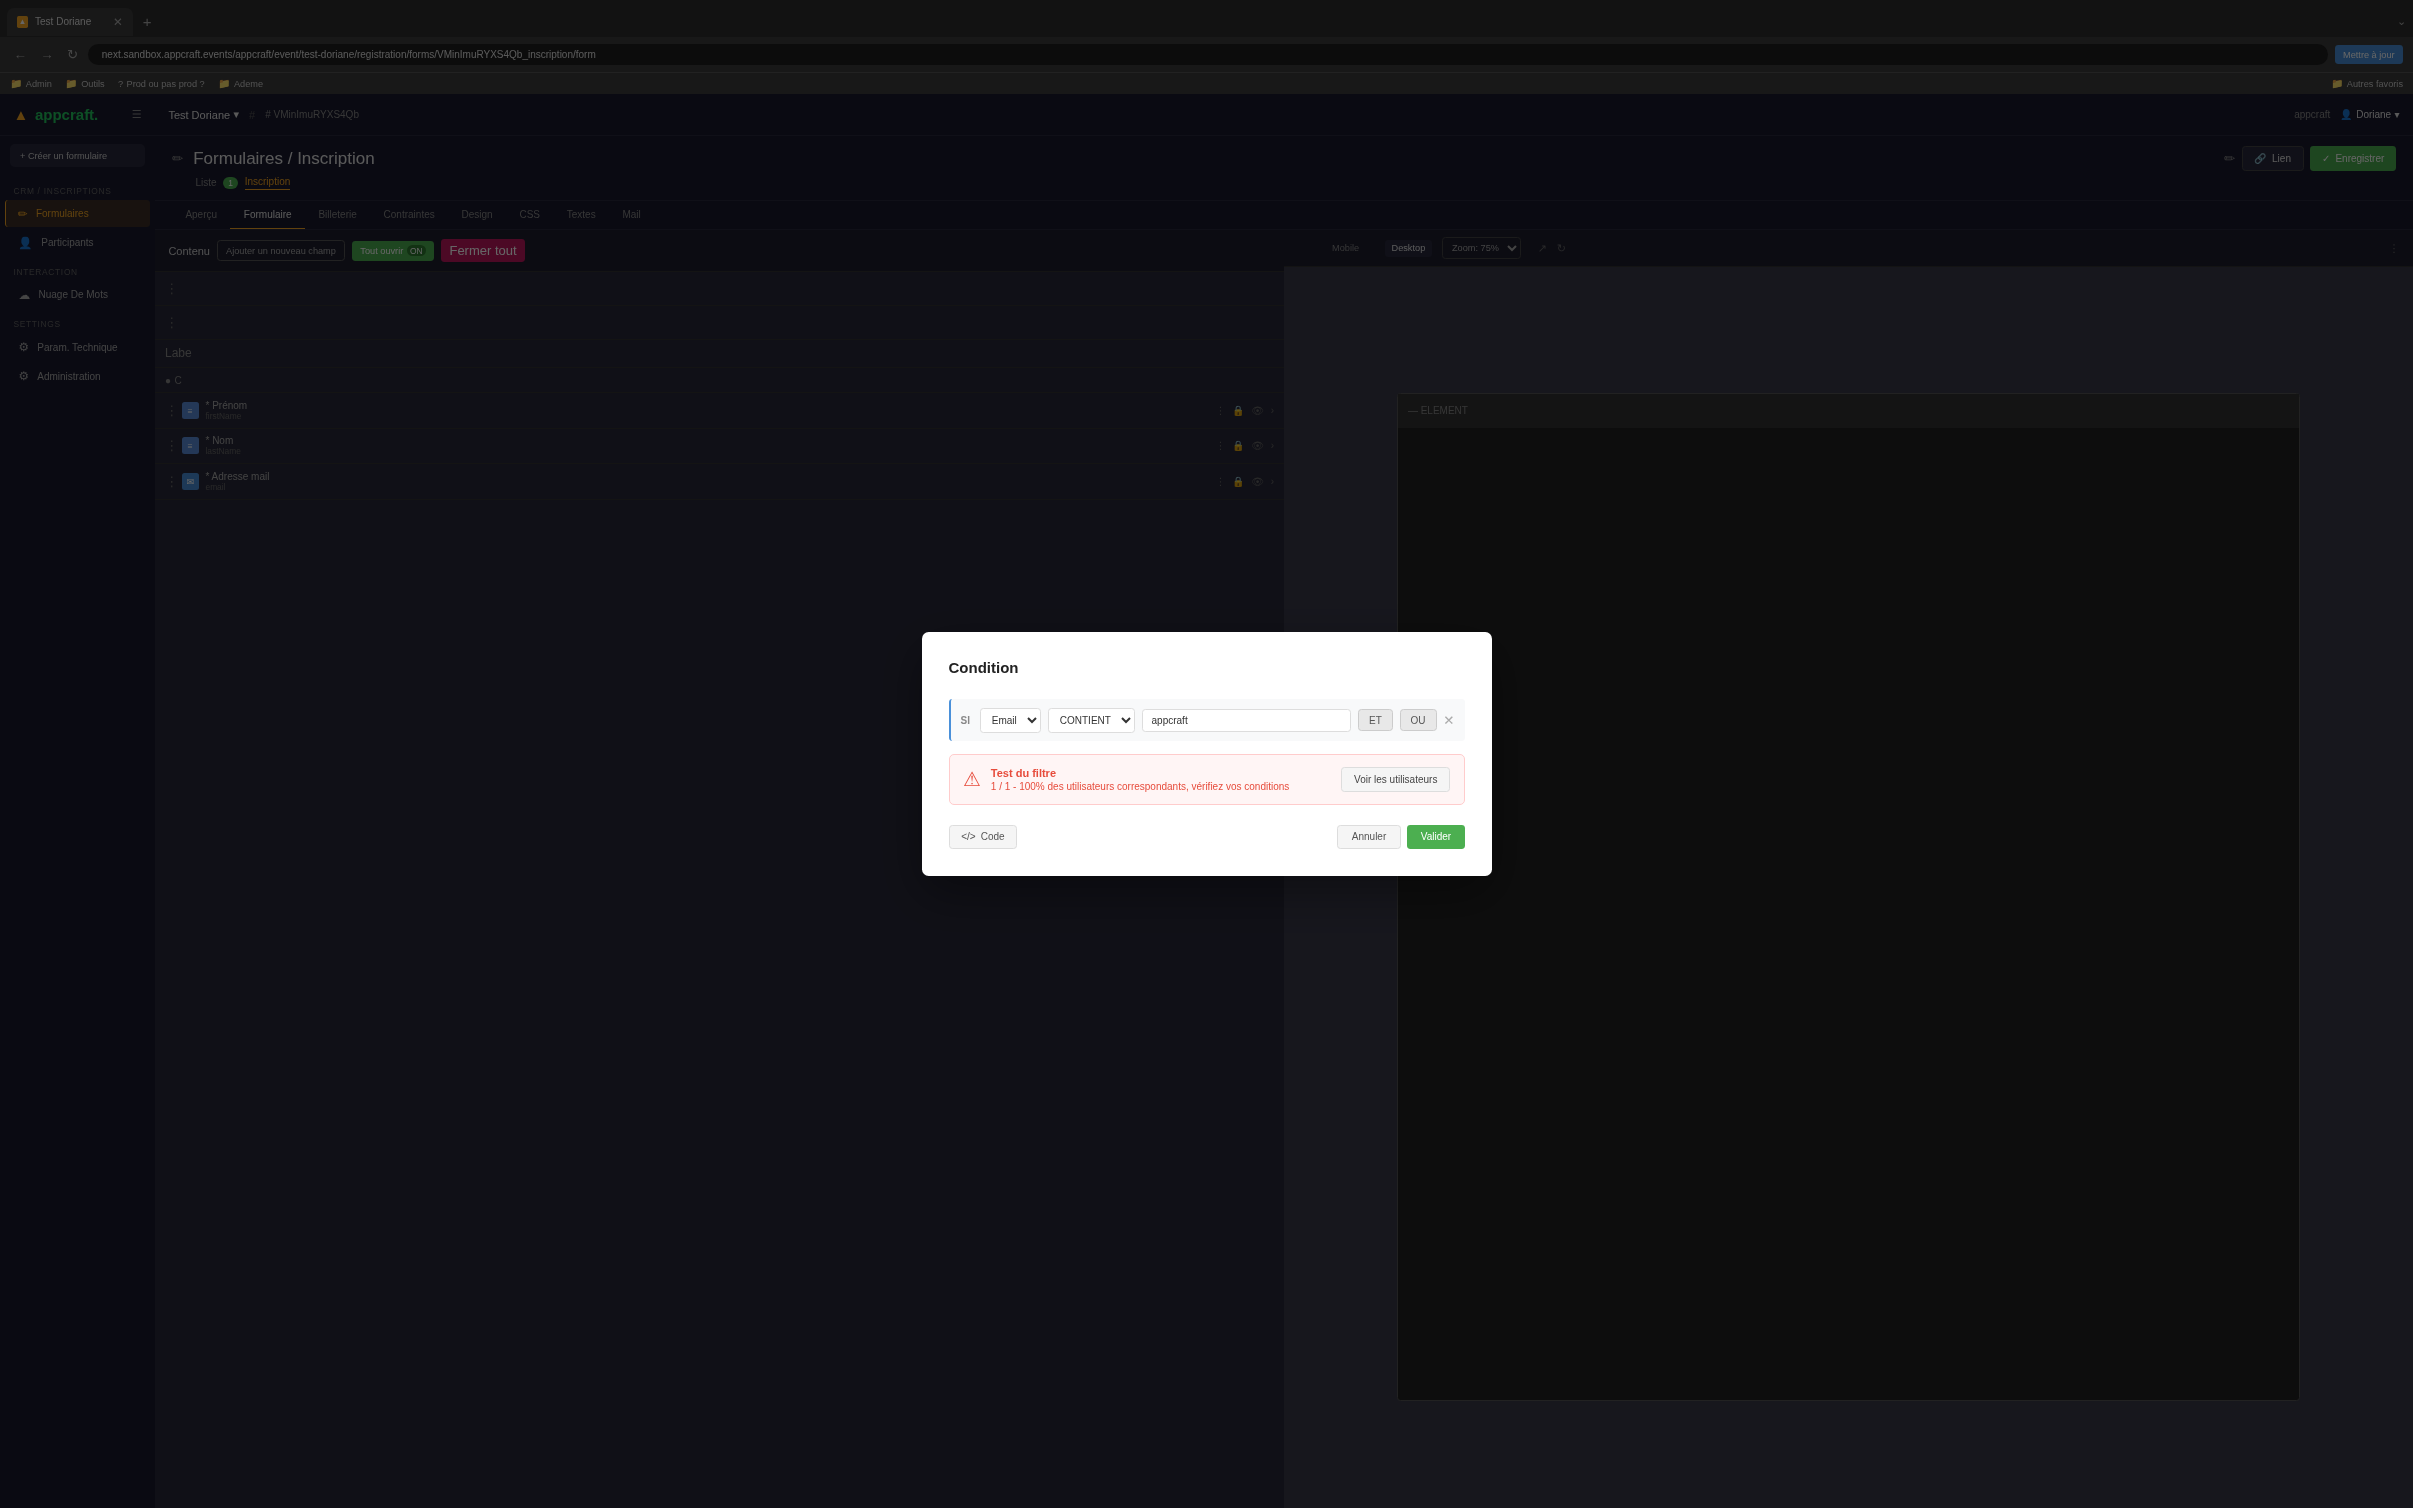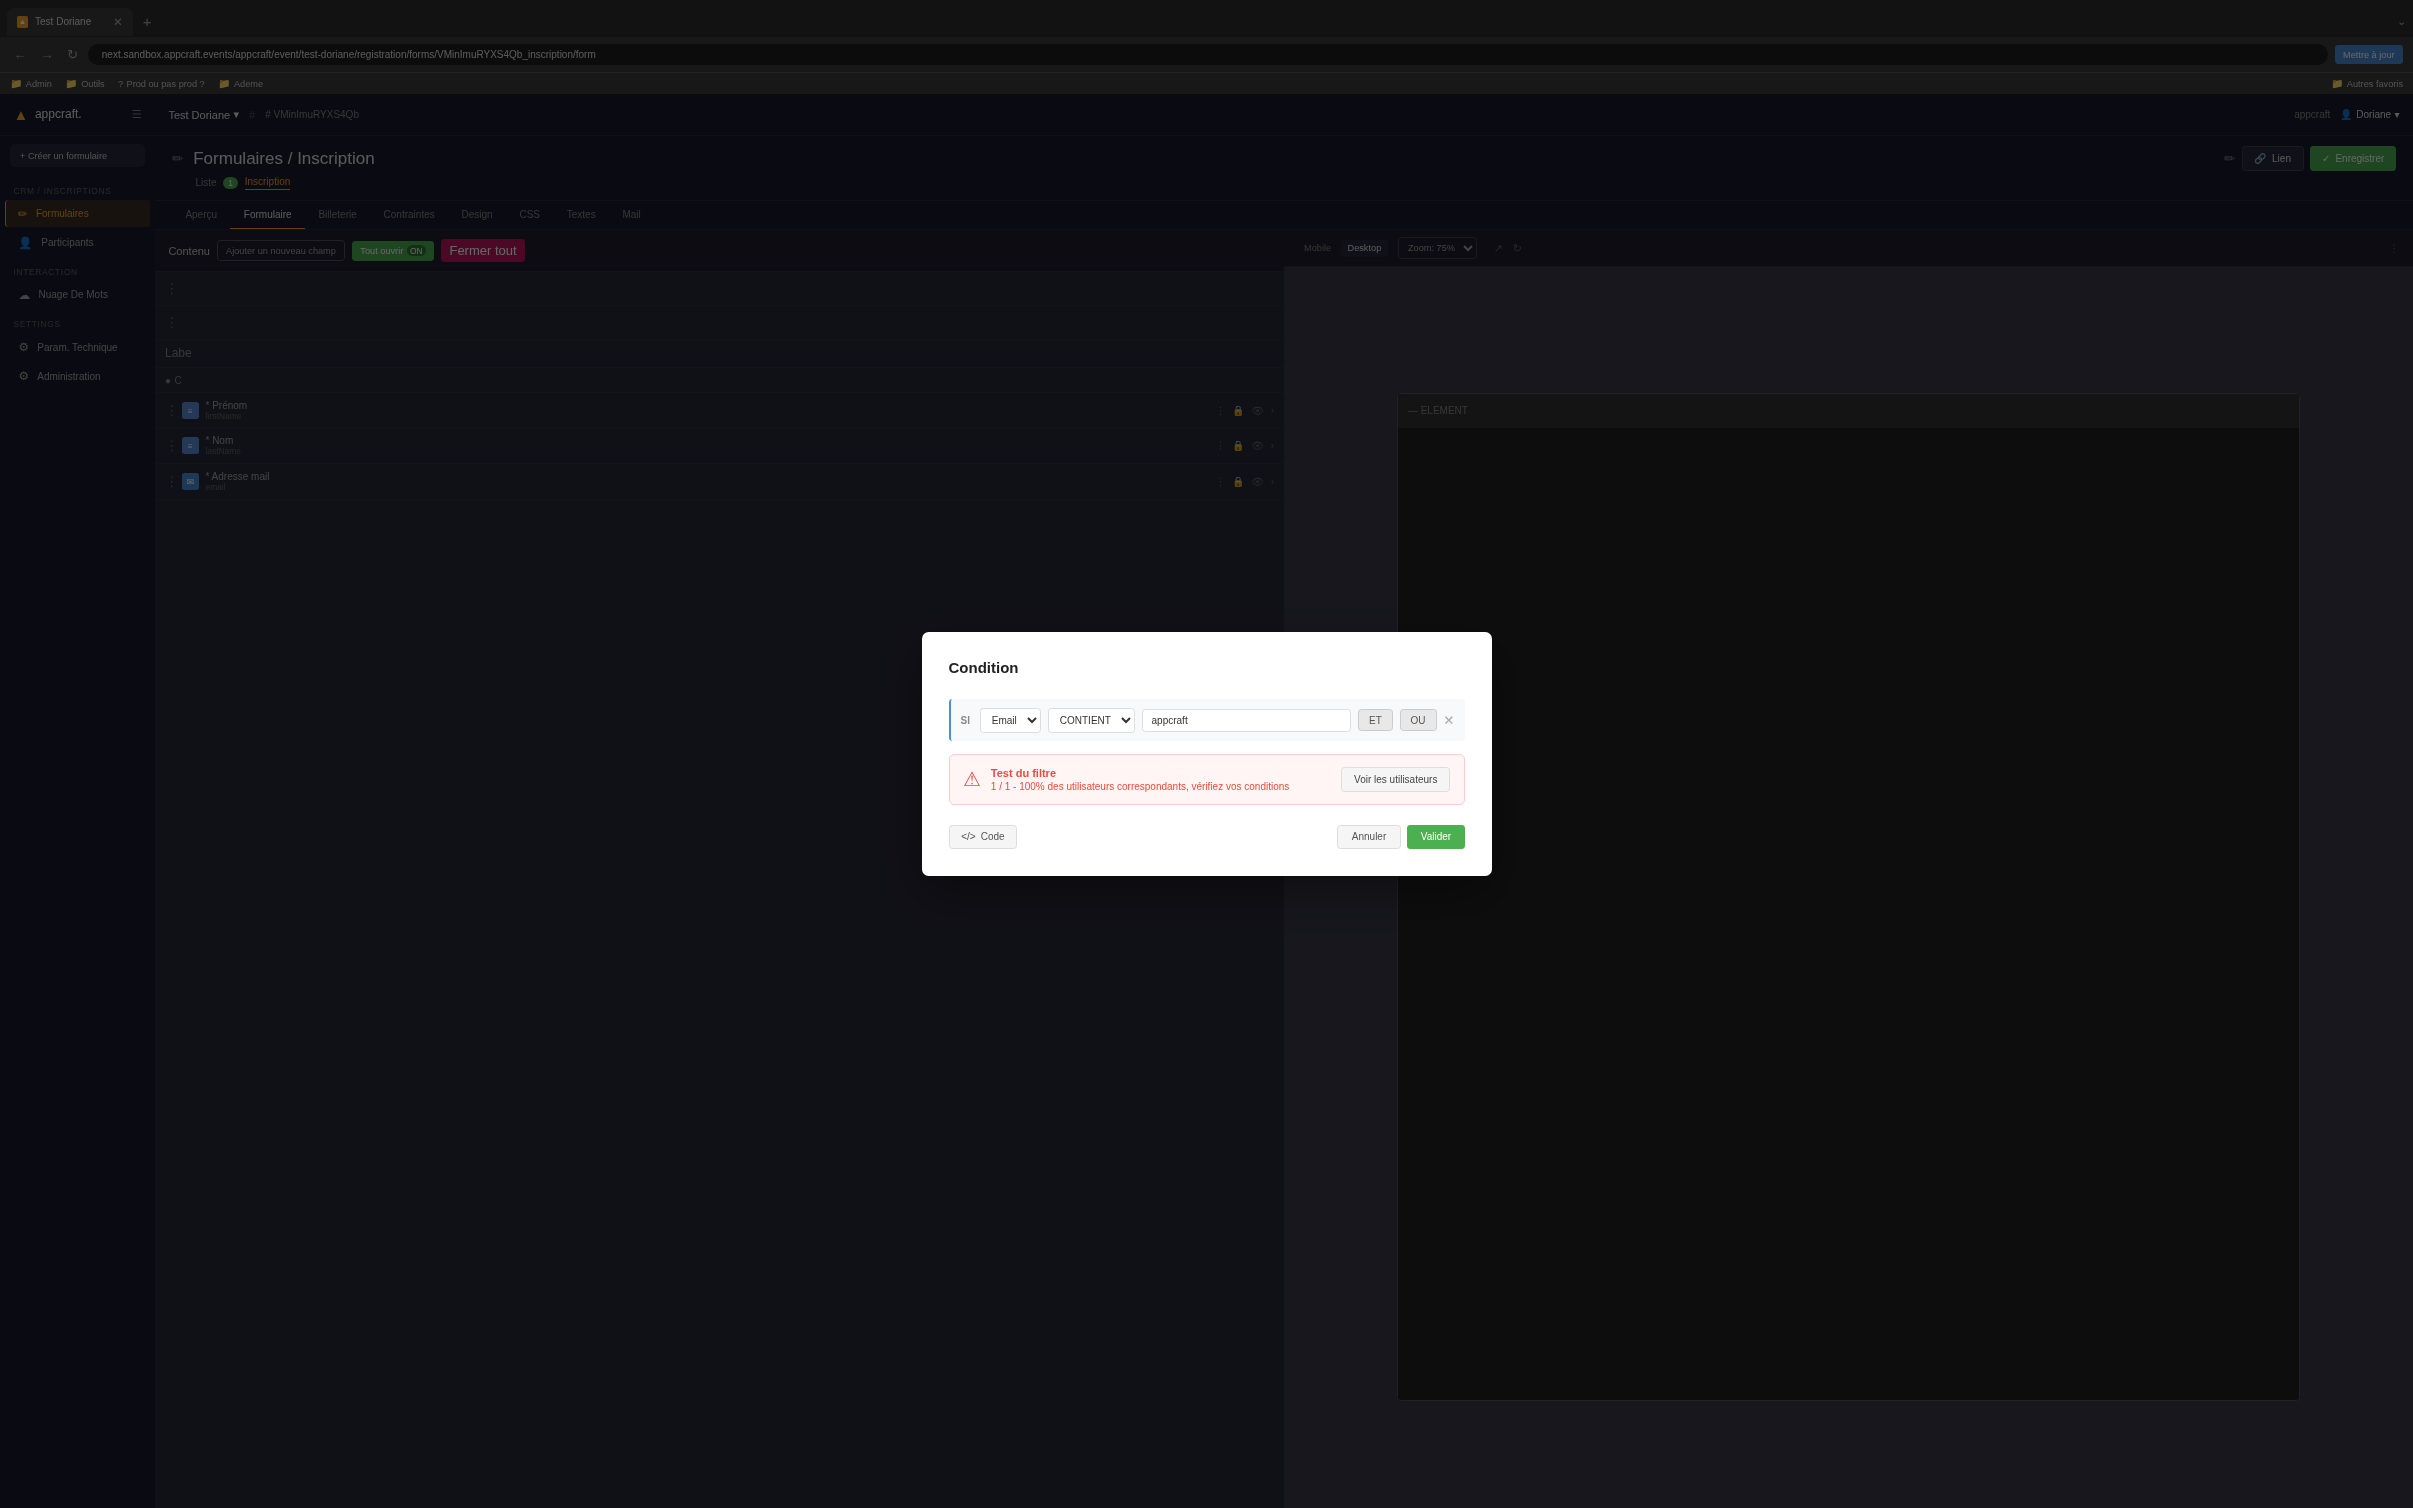--- a/index.html
+++ b/index.html
@@ -24,21 +24,21 @@
     .bookmark-item { display: flex; align-items: center; gap: 3.4px; cursor: pointer; }
     .bookmark-folder-icon { font-size: 10px; }
     .bookmarks-right { margin-left: auto; display: flex; align-items: center; gap: 3.4px; cursor: pointer; }
 
     
     .app-container { display: flex; height: calc(100vh - 75px); }
 
     
     .sidebar { width: 155px; background: #1a1a2e; color: #ccc; flex-shrink: 0; display: flex; flex-direction: column; overflow: hidden; }
     .sidebar-logo { padding: 11.7px 13.4px; display: flex; align-items: center; gap: 6.7px; border-bottom: 0.8px solid #2a2a3e; }
-    .sidebar-logo-text { color: #e5e5e5; font-size: 12px; font-weight: normal; }
+    .sidebar-logo-text { color: #22c55e; font-size: 15px; font-weight: bold; }
     .sidebar-logo-icon { color: #f5a623; font-size: 15px; }
     .sidebar-menu-icon { margin-left: auto; color: #888; cursor: pointer; }
 
     .sidebar-new-btn { margin: 8.4px 10px; background: #2a2a3e; border: none; border-radius: 5px; padding: 6.7px 10px; color: #ccc; font-size: 9.2px; cursor: pointer; text-align: left; }
 
     .sidebar-section-label { padding: 10px 13.4px 3.4px; font-size: 8.4px; color: #666; text-transform: uppercase; letter-spacing: 0.7px; }
 
     .sidebar-item { display: flex; align-items: center; gap: 8.4px; padding: 6.7px 13.4px; cursor: pointer; color: #aaa; font-size: 10px; border-radius: 3.4px; margin: 0.8px 5px; }
     .sidebar-item.active { background: rgba(255,165,0,0.15); color: #f5a623; border-left: 1.7px solid #f5a623; padding-left: 11.7px; }
     .sidebar-item-icon { font-size: 11.7px; flex-shrink: 0; }
@@ -82,21 +82,21 @@
     .btn-fermer-tout { background: #be185d; border: none; border-radius: 3.4px; padding: 4.2px 8.4px; color: white; font-size: 13px; cursor: pointer; }
 
     
     .form-row { display: flex; align-items: center; padding: 6.7px 10px; border-bottom: 0.8px solid #333; color: #aaa; font-size: 10px; }
     .form-row-icon { width: 17px; height: 17px; border-radius: 2.5px; background: #555; display: flex; align-items: center; justify-content: center; margin-right: 6.7px; font-size: 8.4px; color: #ccc; flex-shrink: 0; }
     .form-row-sublabel { font-size: 8.4px; color: #666; }
     .form-row-actions { display: flex; gap: 6.7px; color: #666; }
 
     
     .right-panel-header { background: #1e1e2e; padding: 6.7px 13.4px; display: flex; align-items: center; gap: 10px; border-bottom: 0.8px solid #333; }
-    .view-toggle { display: flex; gap: 3px; }
+    .view-toggle { display: flex; gap: 19px; margin-left: 28px; }
     .view-btn { background: none; border: none; color: #888; font-size: 9.2px; cursor: pointer; padding: 3.4px 6.7px; border-radius: 3.4px; }
     .view-btn.active { background: #2a2a3e; color: #e0e0e0; }
     .zoom-select { background: #1e1e2e; border: 0.8px solid #444; border-radius: 3.4px; padding: 4px 5px; color: #aaa; font-size: 9.2px; cursor: pointer; }
 
     
     .overlay { position: fixed; top: 0; left: 0; width: 100%; height: 100%; background: rgba(0,0,0,0.6); z-index: 1000; display: flex; align-items: center; justify-content: center; }
 
     
     .modal { background: white; border-radius: 6.7px; width: 570px; max-width: 90vw; padding: 27px; box-shadow: 0 17px 50px rgba(0,0,0,0.4); position: relative; }
     .modal-title { font-size: 15px; font-weight: 600; color: #222; margin-bottom: 23.5px; }

